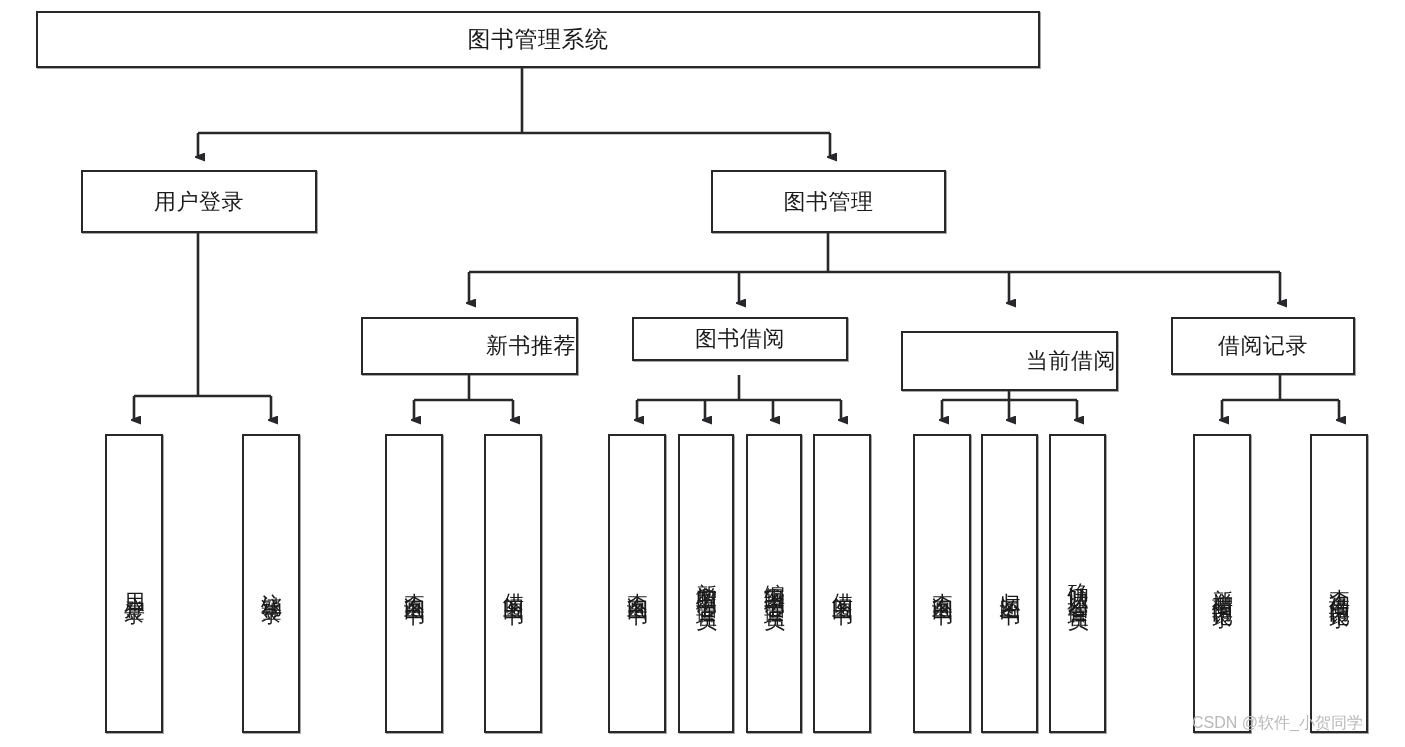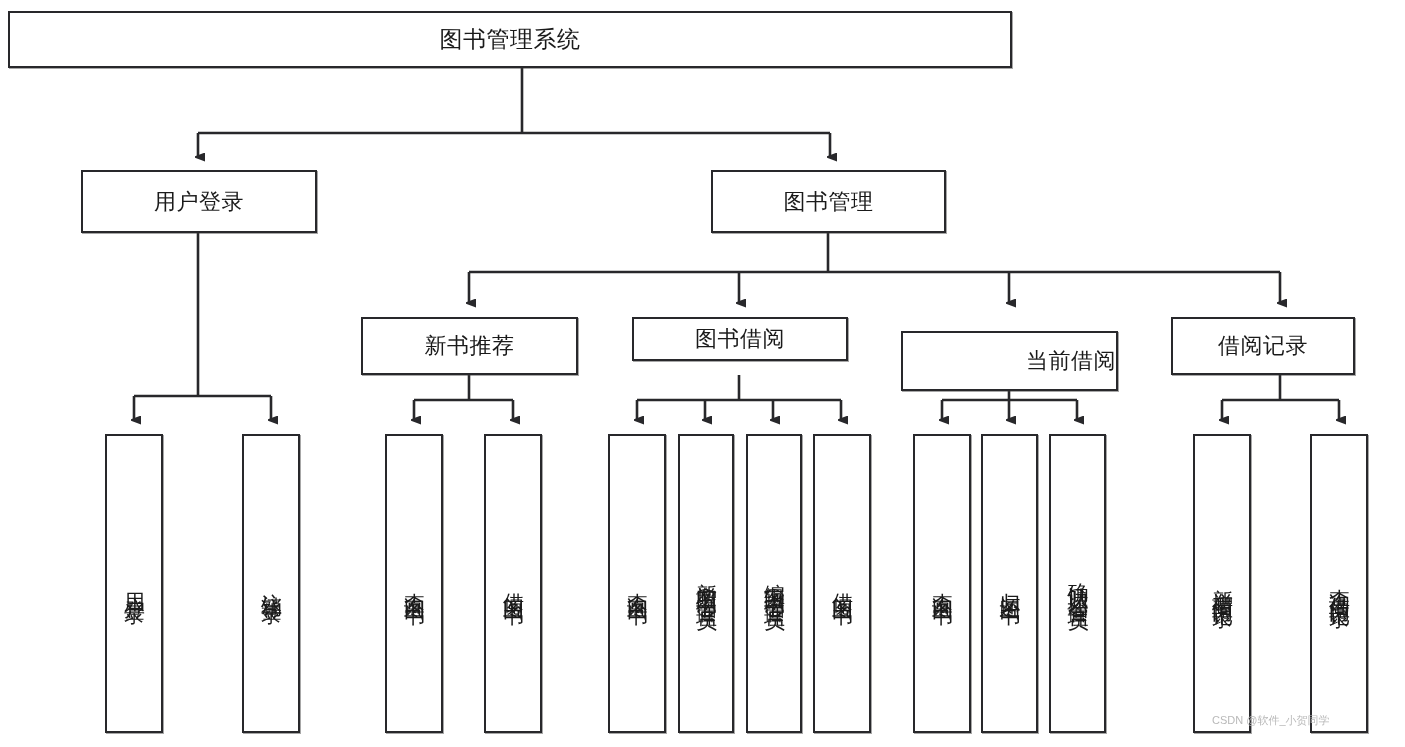--- a/index.html
+++ b/index.html
@@ -53,26 +53,25 @@
     font-size: 21px;
     line-height: 1.28;
     letter-spacing: 4px;
     white-space: nowrap;
     max-height: 270px;
   }
   #watermark {
     position: absolute;
     left: 1192px;
     top: 713px;
-    font-size: 11px;
+    font-size: 16px;
     color: #b9b9b9;
     white-space: nowrap;
     z-index: 3;
     font-family: "Liberation Sans", "DejaVu Sans", sans-serif;
-    margin-left: 20px;
   }
 </style>
 </head>
 <body>
 
 <div id="canvas">
 
   <svg id="edges" viewBox="0 0 1405 747">
     <defs>
       <marker id="arrow" markerWidth="10" markerHeight="10" refX="4.5" refY="7" orient="auto" markerUnits="userSpaceOnUse">
@@ -116,32 +115,32 @@
       <path d="M1009,400 L1009,420" marker-end="url(#arrow)"></path>
       <path d="M1077,400 L1077,420" marker-end="url(#arrow)"></path>
 
       <path d="M1280,375 L1280,400"></path>
       <path d="M1222,400 L1339,400"></path>
       <path d="M1222,400 L1222,420" marker-end="url(#arrow)"></path>
       <path d="M1339,400 L1339,420" marker-end="url(#arrow)"></path>
     </g>
   </svg>
 
-  <div class="node root horiz" style="left:8px; top:11px; width:1004px; height:57px;">
+  <div class="node root horiz" style="left:36px; top:11px; width:1004px; height:57px;">
     <span class="lbl">图书管理系统</span>
   </div>
 
   <div class="node horiz" style="left:81px; top:170px; width:236px; height:63px;">
     <span class="lbl">用户登录</span>
   </div>
   <div class="node horiz" style="left:711px; top:170px; width:235px; height:63px;justify-content:center;">
     <span class="lbl">图书管理</span>
   </div>
 
-  <div class="node horiz" style="left:361px; top:317px; width:217px; height:58px;">
+  <div class="node horiz" style="left:361px; top:317px; width:217px; height:58px;justify-content:flex-end;">
     <span class="lbl">新书推荐</span>
   </div>
   <div class="node horiz" style="left:632px; top:317px; width:216px; height:44px;">
     <span class="lbl">图书借阅</span>
   </div>
   <div class="node horiz" style="left:901px; top:331px; width:217px; height:60px;justify-content:flex-end;">
     <span class="lbl">当前借阅</span>
   </div>
   <div class="node horiz" style="left:1171px; top:317px; width:184px; height:58px;">
     <span class="lbl">借阅记录</span>

